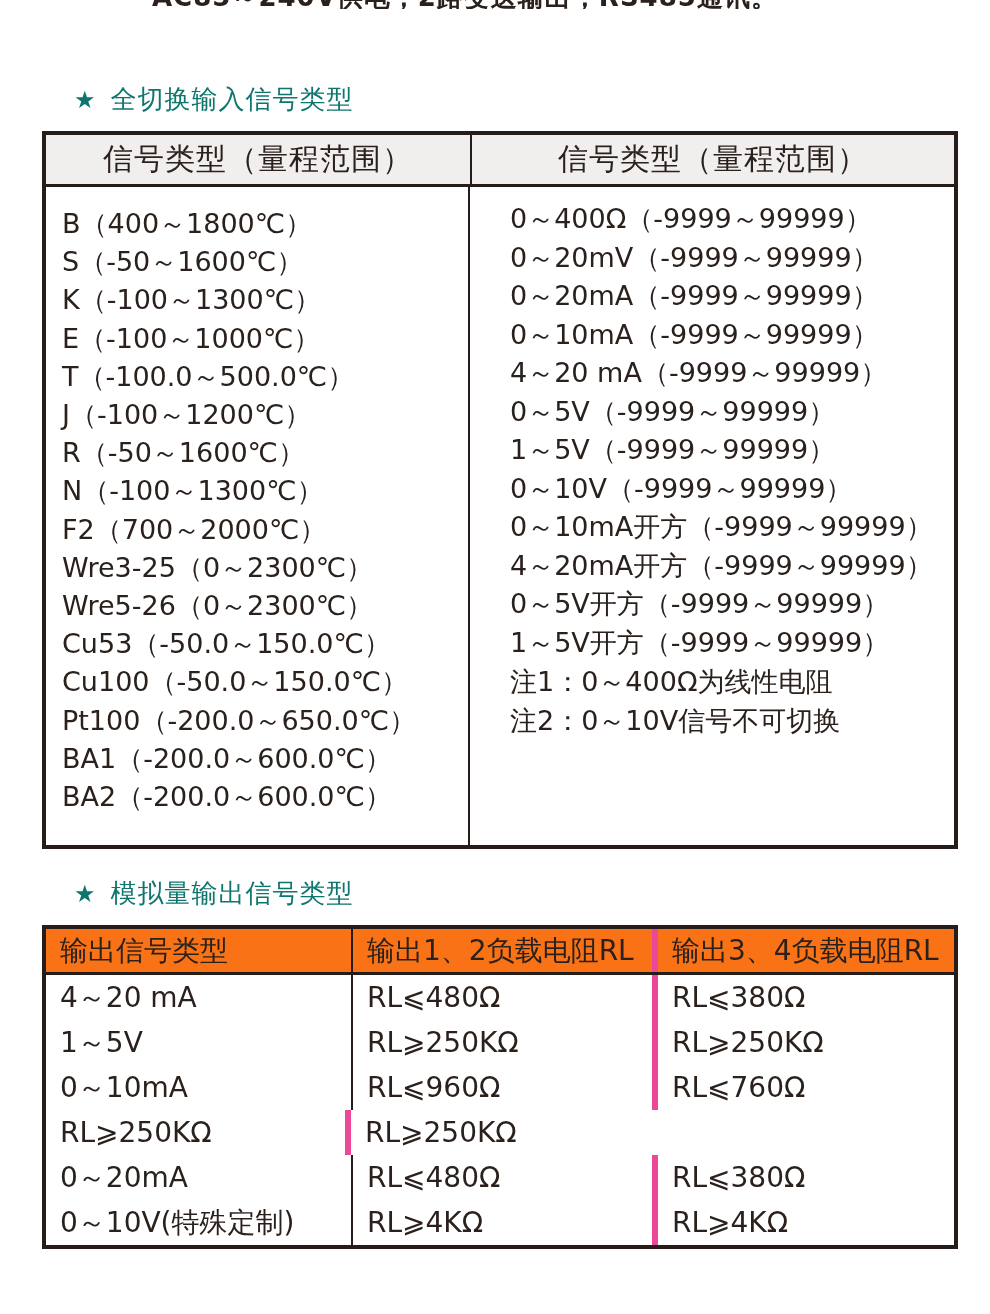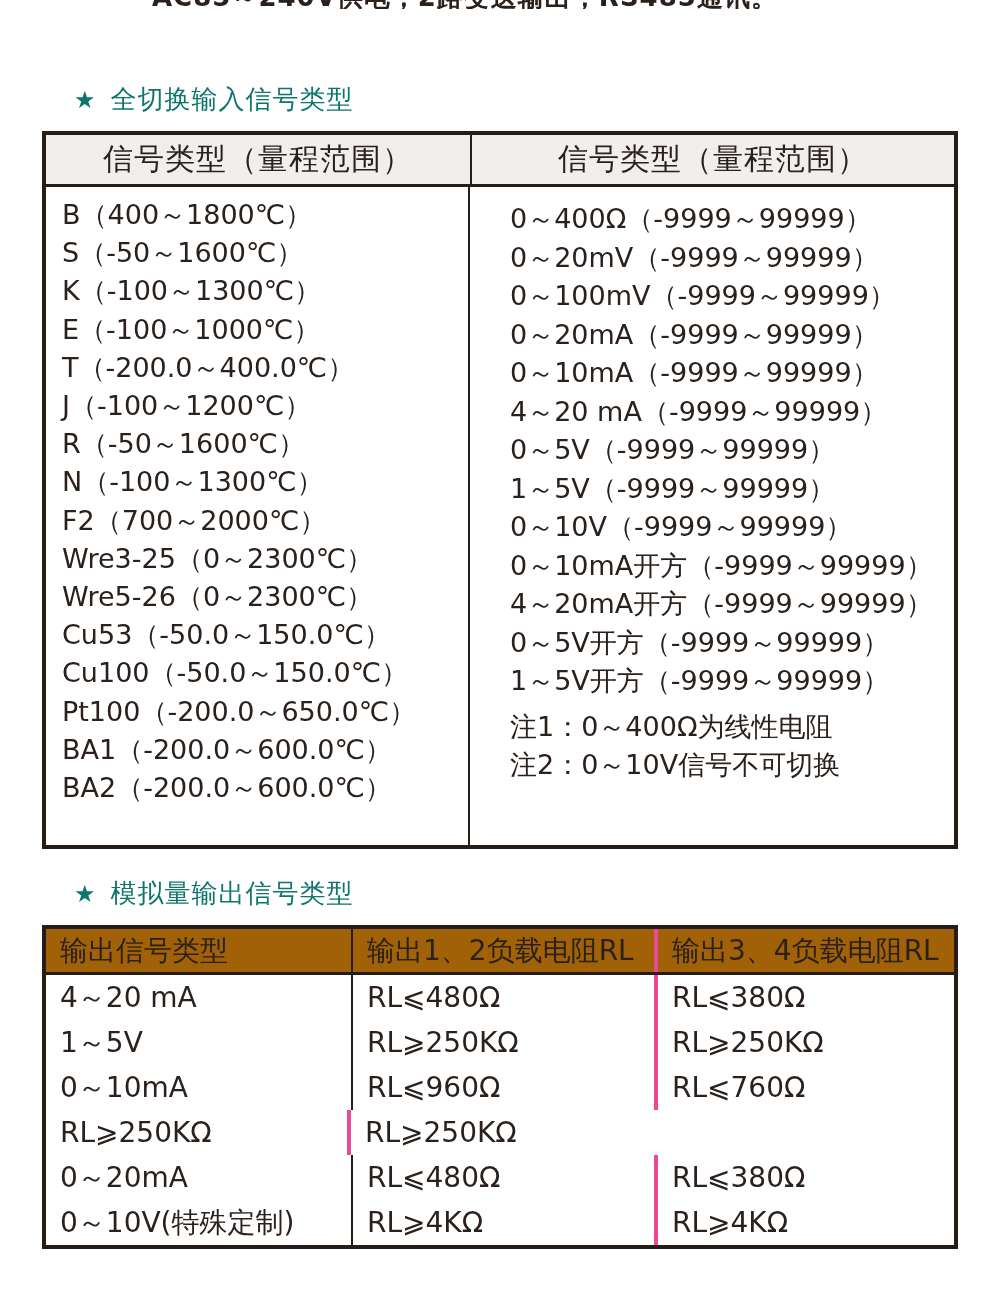--- a/index.html
+++ b/index.html
@@ -32,38 +32,38 @@
   .t1 .hrow{
     display:flex;height:49px;border-bottom:3px solid #261d19;background:#f1efed;
     align-items:center;flex:none;
   }
   .t1 .hcell{font-size:30px;letter-spacing:1px;white-space:nowrap;}
   .t1 .hcell.c1{width:424px;border-right:2px solid #261d19;height:100%;display:flex;align-items:center;justify-content:center;}
   .t1 .hcell.c2{flex:1;height:100%;display:flex;align-items:center;justify-content:center;}
   .t1 .brow{display:flex;flex:1;min-height:0;}
   .t1 .bcol1{
     width:424px;border-right:2px solid #261d19;box-sizing:border-box;
-    padding:9px 0 0 16px;font-size:27px;line-height:38.2px;
+    padding:18px 0 0 16px;font-size:27px;line-height:38.2px;
   }
   .t1 .bcol2{
     flex:1;box-sizing:border-box;padding:13px 16px 0 40px;font-size:27px;line-height:38.5px;
   }
-  .t1 .notes{margin-top:7px;}
+  .t1 .notes{margin-top:1px;}
   
   .t2{
     position:absolute;left:42px;top:925px;width:908px;height:316px;
     border:4px solid #261d19;display:flex;flex-direction:column;background:#ffffff;
   }
   .t2 .hrow{
-    display:flex;height:43px;border-bottom:3px solid #261d19;background:#a16207;flex:none;
+    display:flex;height:43px;border-bottom:3px solid #261d19;background:#f97316;flex:none;
   }
   .t2 .cell{box-sizing:border-box;display:flex;align-items:center;padding-left:14px;
     font-size:28px;white-space:nowrap;}
   .t2 .cw1{width:307px;border-right:2px solid #261d19;}
-  .t2 .cw2{width:305px;border-right:4px solid #ec4899;}
+  .t2 .cw2{width:305px;border-right:6px solid #ec4899;}
   .t2 .cw3{flex:1;}
   .t2 .row{display:flex;flex:1;min-height:0;}
 </style>
 </head>
 <body>
 
 <div class="top-clip">
   <div class="inner">AC85～240V供电，2路变送输出，RS485通讯。</div>
 </div>
 
@@ -75,37 +75,36 @@
   <div class="hrow">
     <div class="hcell c1">信号类型（量程范围）</div>
     <div class="hcell c2">信号类型（量程范围）</div>
   </div>
   <div class="brow">
     <div class="bcol1">
       <div class="nowrap">B（400～1800℃）</div>
       <div class="nowrap">S（-50～1600℃）</div>
       <div class="nowrap">K（-100～1300℃）</div>
       <div class="nowrap">E（-100～1000℃）</div>
-      <div class="nowrap">T（-200.0～400.0℃）</div>
+      <div class="nowrap">T（-100.0～500.0℃）</div>
       <div class="nowrap">J（-100～1200℃）</div>
       <div class="nowrap">R（-50～1600℃）</div>
       <div class="nowrap">N（-100～1300℃）</div>
       <div class="nowrap">F2（700～2000℃）</div>
       <div class="nowrap">Wre3-25（0～2300℃）</div>
       <div class="nowrap">Wre5-26（0～2300℃）</div>
       <div class="nowrap">Cu53（-50.0～150.0℃）</div>
       <div class="nowrap">Cu100（-50.0～150.0℃）</div>
       <div class="nowrap">Pt100（-200.0～650.0℃）</div>
       <div class="nowrap">BA1（-200.0～600.0℃）</div>
       <div class="nowrap">BA2（-200.0～600.0℃）</div>
     </div>
     <div class="bcol2">
       <div class="nowrap">0～400Ω（-9999～99999）</div>
       <div class="nowrap">0～20mV（-9999～99999）</div>
-      <div class="nowrap">0～100mV（-9999～99999）</div>
       <div class="nowrap">0～20mA（-9999～99999）</div>
       <div class="nowrap">0～10mA（-9999～99999）</div>
       <div class="nowrap">4～20 mA（-9999～99999）</div>
       <div class="nowrap">0～5V（-9999～99999）</div>
       <div class="nowrap">1～5V（-9999～99999）</div>
       <div class="nowrap">0～10V（-9999～99999）</div>
       <div class="nowrap">0～10mA开方（-9999～99999）</div>
       <div class="nowrap">4～20mA开方（-9999～99999）</div>
       <div class="nowrap">0～5V开方（-9999～99999）</div>
       <div class="nowrap">1～5V开方（-9999～99999）</div>

